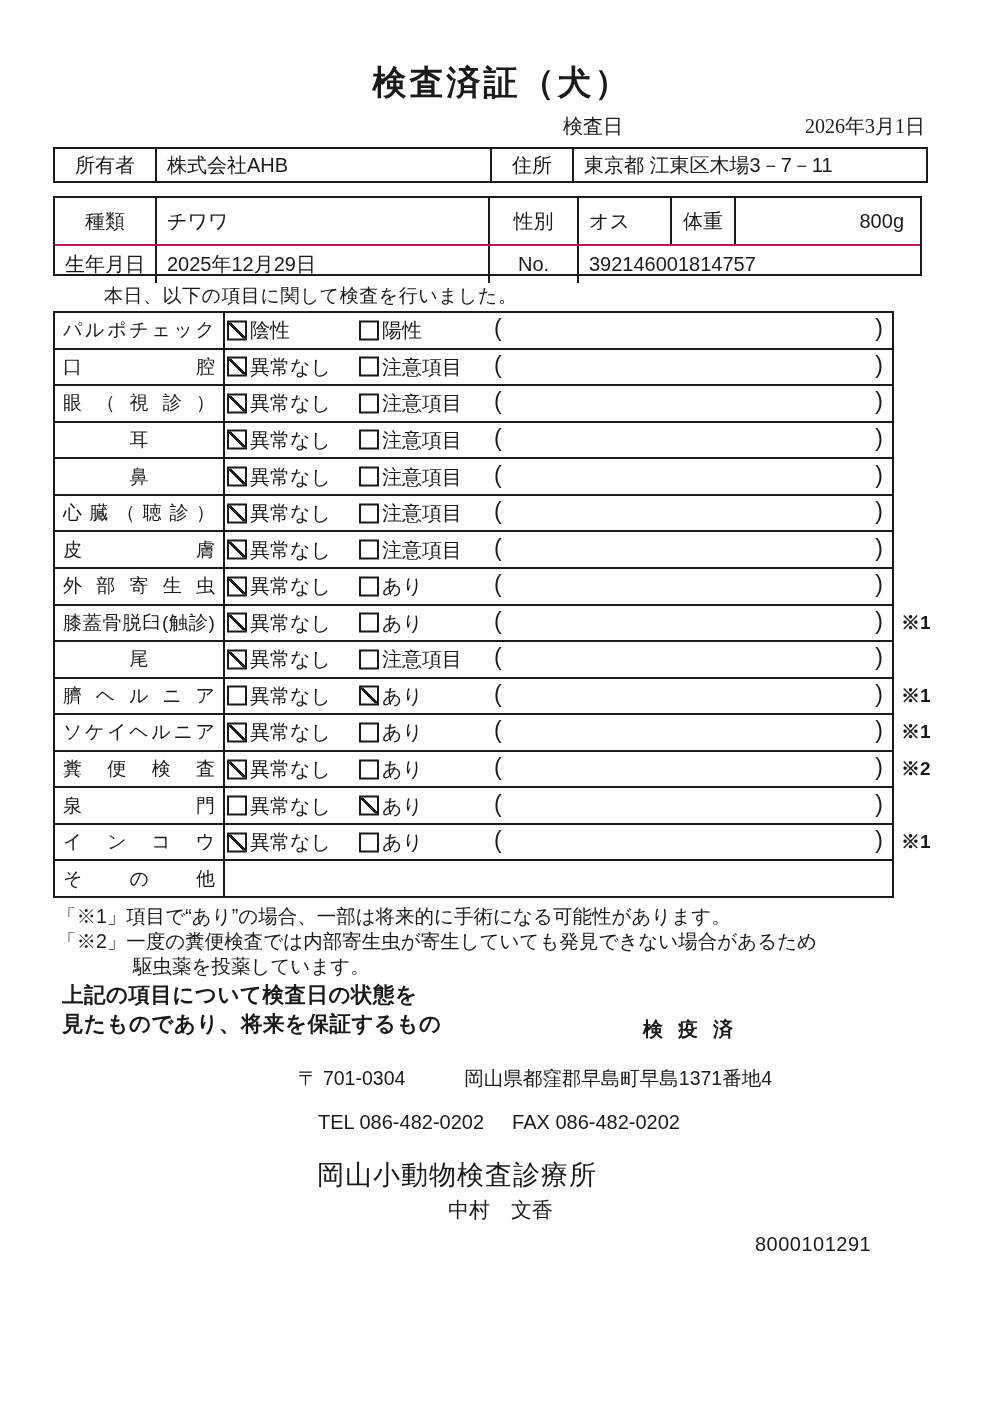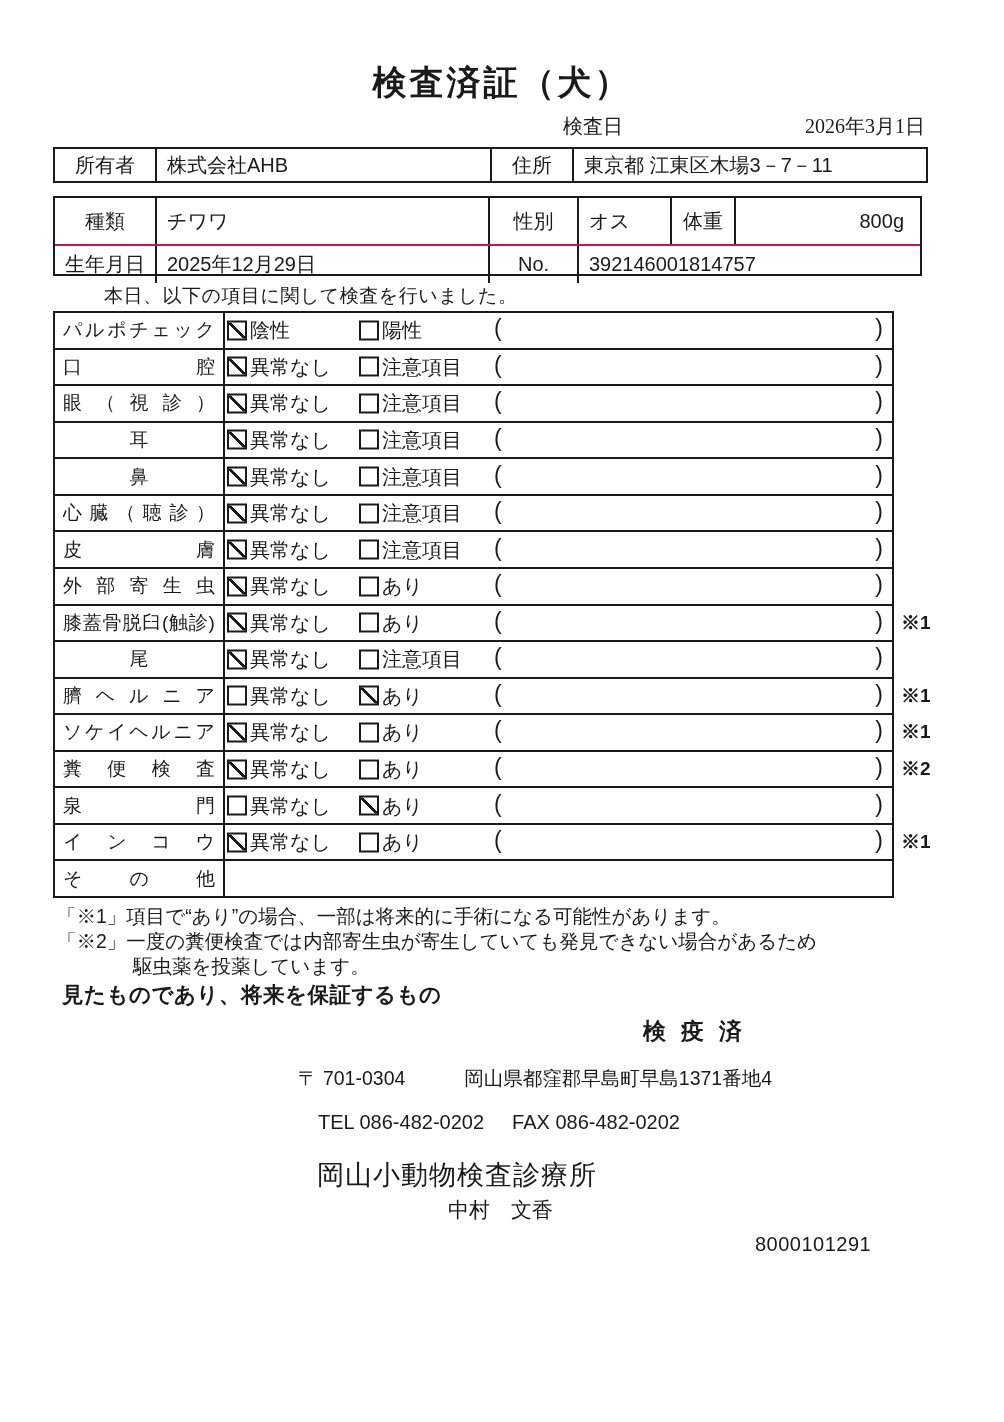--- a/index.html
+++ b/index.html
@@ -59,21 +59,21 @@
       transparent calc(50% + 1.4px));
   }
   .paren { position:absolute; top:50%; transform:translateY(-54%); font-size:23px; }
   .paren.open { left:269px; }
   .paren.close { right:9px; }
   .note-mark { position:absolute; left:676px; top:50%; transform:translateY(-50%); font-size:19px; font-weight:600; white-space:nowrap; }
 
   .notes { position:absolute; left:57px; top:904px; font-size:19.5px; line-height:25px; }
   .note-line.indent { padding-left:76px; }
   .disclaimer { position:absolute; left:62px; top:981px; font-size:21.5px; font-weight:600; line-height:29px; letter-spacing:0.5px; }
-  .stamp { position:absolute; left:643px; top:1016px; font-size:23px; font-weight:600; letter-spacing:15px; white-space:nowrap; }
+  .stamp { position:absolute; left:643px; top:1016px; font-size:20px; font-weight:600; letter-spacing:15px; white-space:nowrap; }
   .postal-line { position:absolute; left:298px; top:1065px; font-size:19.5px; display:flex; gap:59px; white-space:nowrap; }
   .tel-line { position:absolute; left:318px; top:1111px; font-size:20px; display:flex; gap:28px; white-space:nowrap; }
   .clinic { position:absolute; left:317px; top:1157px; font-size:27px; letter-spacing:1px; white-space:nowrap; }
   .examiner { position:absolute; left:448px; top:1196px; font-size:21px; white-space:nowrap; }
   .serial { position:absolute; left:755px; top:1233px; font-size:20px; letter-spacing:0.5px; }
 </style>
 </head>
 <body>
 
 <h1 class="title">検査済証（犬）</h1>
@@ -420,20 +420,21 @@
     </div>
   </div>
 
 <div class="notes">
   <div class="note-line">「※1」項目で“あり”の場合、一部は将来的に手術になる可能性があります。</div>
   <div class="note-line">「※2」一度の糞便検査では内部寄生虫が寄生していても発見できない場合があるため</div>
   <div class="note-line indent">駆虫薬を投薬しています。</div>
 </div>
 
 <div class="disclaimer">
+  <div>上記の項目について検査日の状態を</div>
   <div>見たものであり、将来を保証するもの</div>
 </div>
 
 <div class="stamp">検疫済</div>
 
 <div class="postal-line">
   <span>〒 701-0304</span>
   <span>岡山県都窪郡早島町早島1371番地4</span>
 </div>
 

